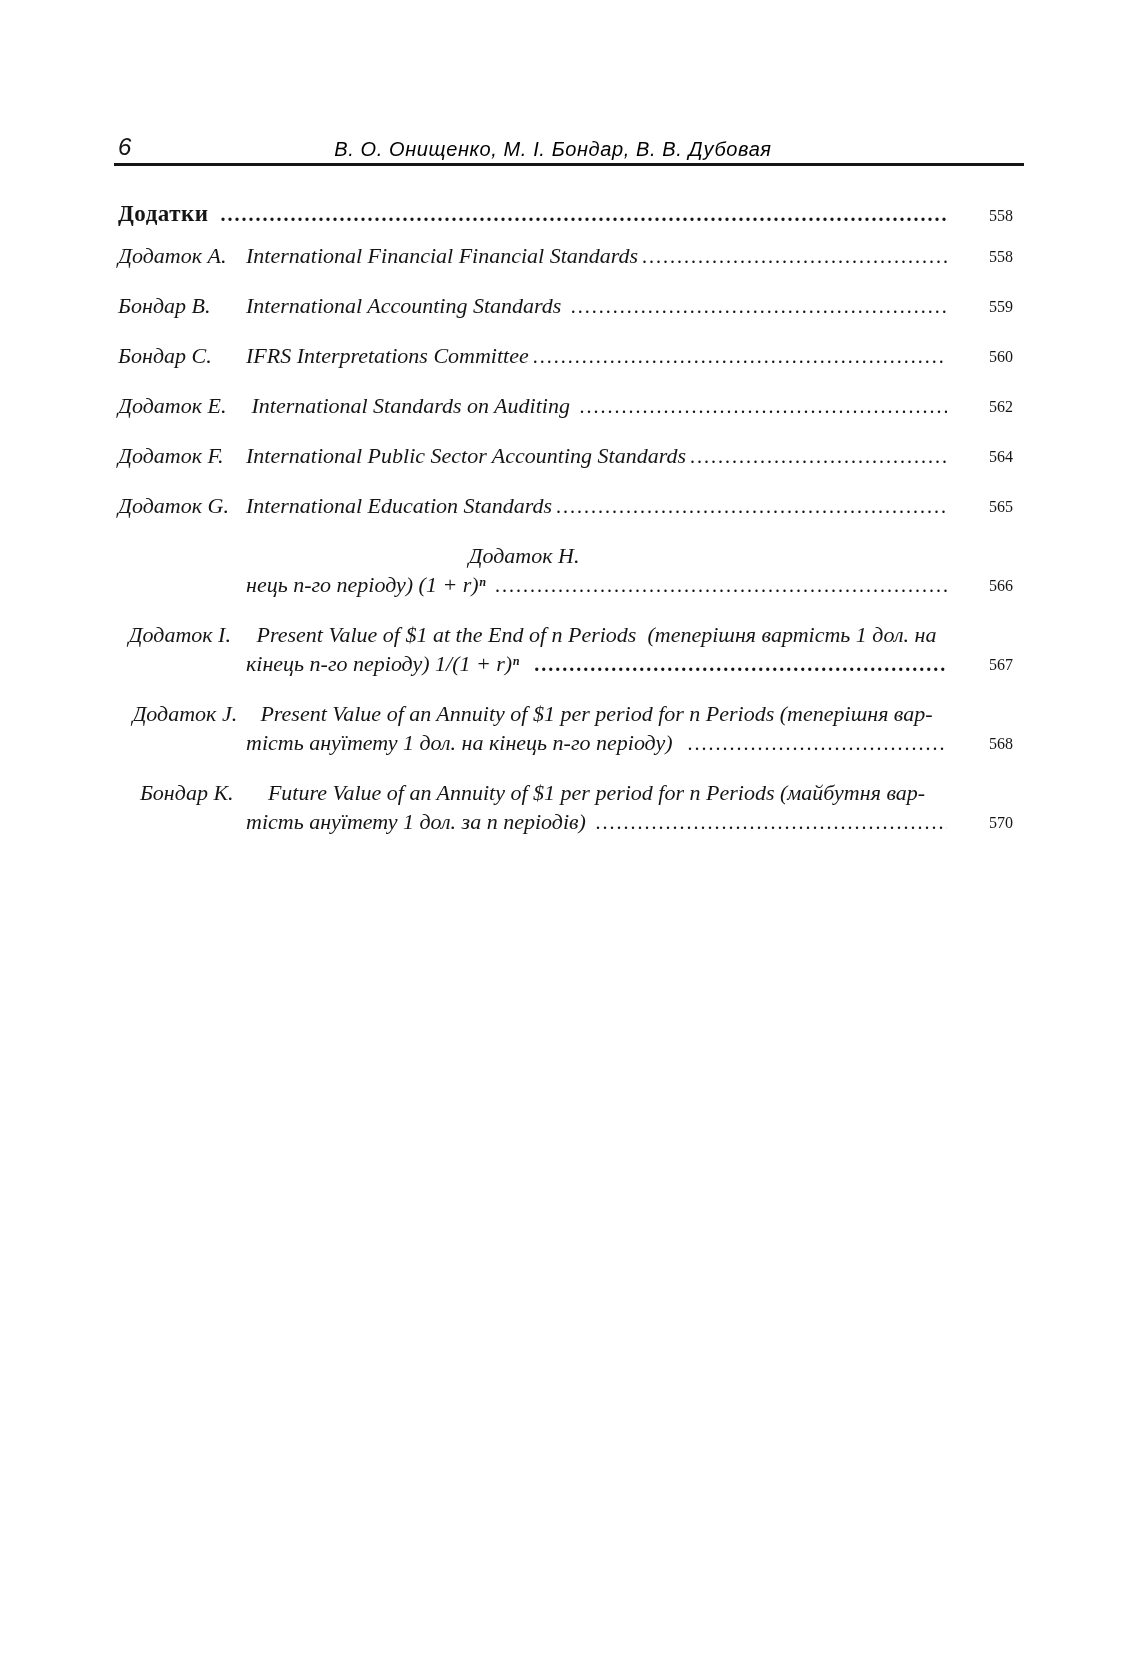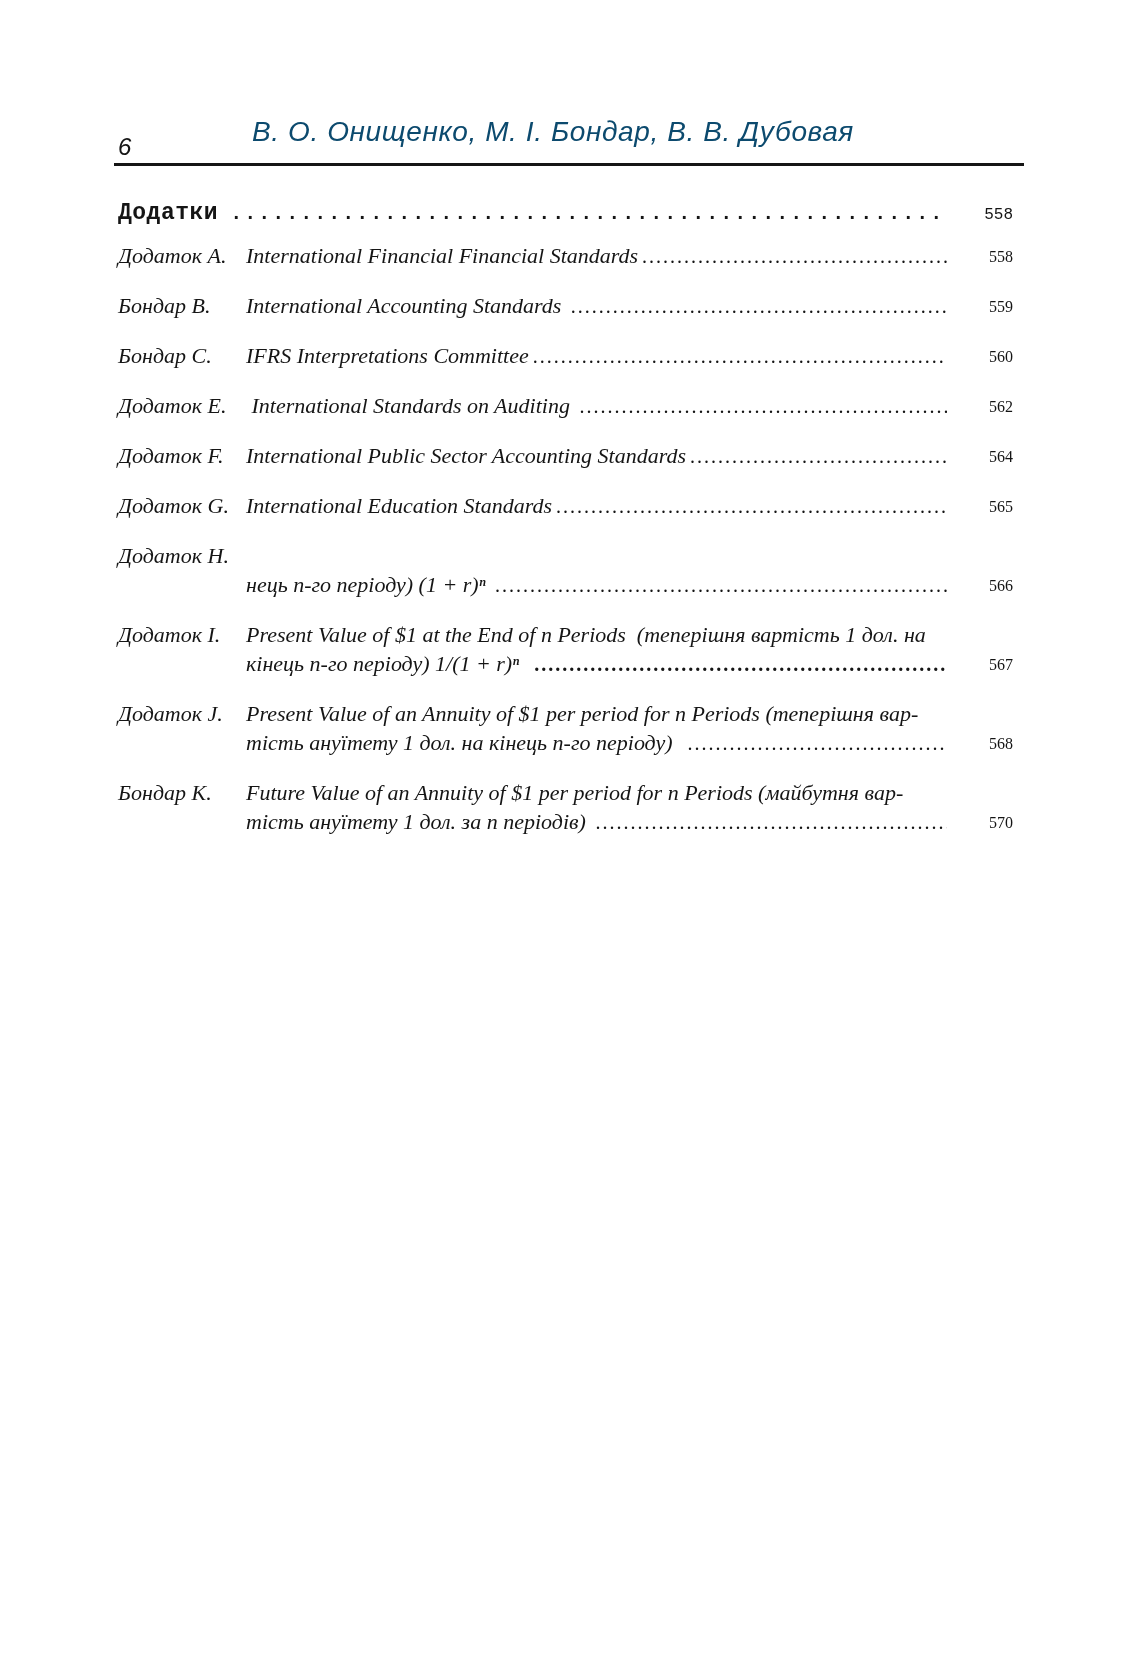--- a/index.html
+++ b/index.html
@@ -20,29 +20,29 @@
     left: 118px;
     top: 135px;
     font-family: "Liberation Sans", "DejaVu Sans", sans-serif;
     font-style: italic;
     font-size: 24px;
     line-height: 24px;
   }
   .header-title {
     position: absolute;
     left: 118px;
-    top: 120px;
+    top: 137px;
     width: 870px;
     text-align: center;
     font-family: "Liberation Sans", "DejaVu Sans", sans-serif;
     font-style: italic;
-    font-size: 28px;
+    font-size: 20px;
     line-height: 24px;
     letter-spacing: 0.6px;
-    color: #0c4a6e;
+    color: #000000;
   }
   .header-rule {
     position: absolute;
     left: 114px;
     top: 163px;
     width: 910px;
     height: 3px;
     background: #151515;
   }
 
@@ -52,39 +52,39 @@
     left: 118px;
     top: 199px;
     width: 895px;
   }
   .toc-heading {
     display: flex;
     align-items: baseline;
     margin-bottom: 11px;
     font-size: 22px;
     line-height: 29px;
-    font-family: Liberation Mono, monospace;
   }
   .hlabel {
     font-weight: bold;
     font-size: 23px;
     letter-spacing: 0.5px;
   }
   .entry {
     display: flex;
     align-items: flex-end;
     margin-bottom: 20px;
   }
   .entry-main { flex: 1 1 auto; min-width: 0; }
   .tline {
     display: flex;
     align-items: baseline;
     font-style: italic;
     font-size: 22px;
     line-height: 29px;
+    justify-content: center;
   }
   .tlabel { flex: 0 0 128px; white-space: pre; }
   .ttext  { white-space: pre; }
   .dots {
     flex: 1 1 0;
     min-width: 0;
     overflow: hidden;
     white-space: nowrap;
     font-style: normal;
     font-size: 20px;

